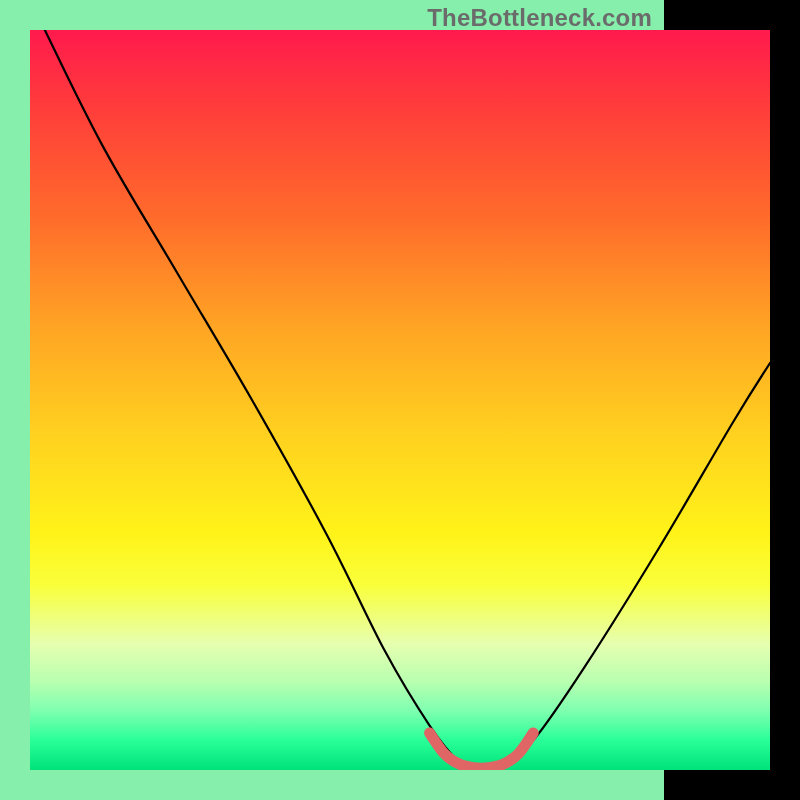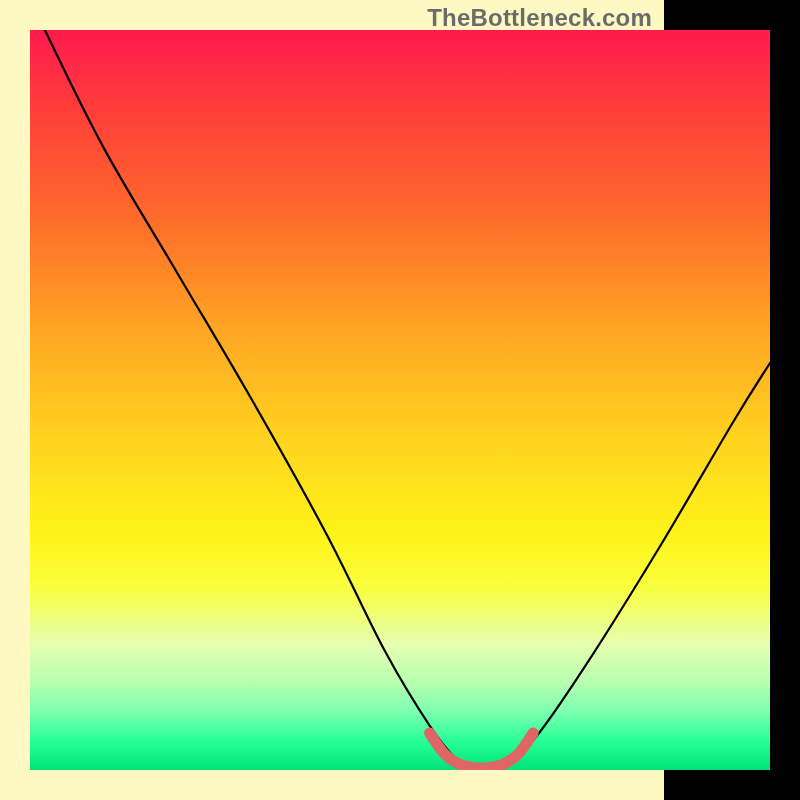--- a/index.html
+++ b/index.html
@@ -9,21 +9,21 @@
     height: 800px;
     background: #000;
     overflow: hidden;
   }
   .frame {
     position: absolute;
     left: 0;
     top: 0;
     width: 664px;
     height: 800px;
-    background: #fef9c3;
+    background: #86efac;
   }
   .plot {
     position: absolute;
     left: 30px;
     top: 30px;
     width: 740px;
     height: 740px;
     background: linear-gradient(to bottom,
       #ff1a4d 0%,
       #ff3b3b 10%,

